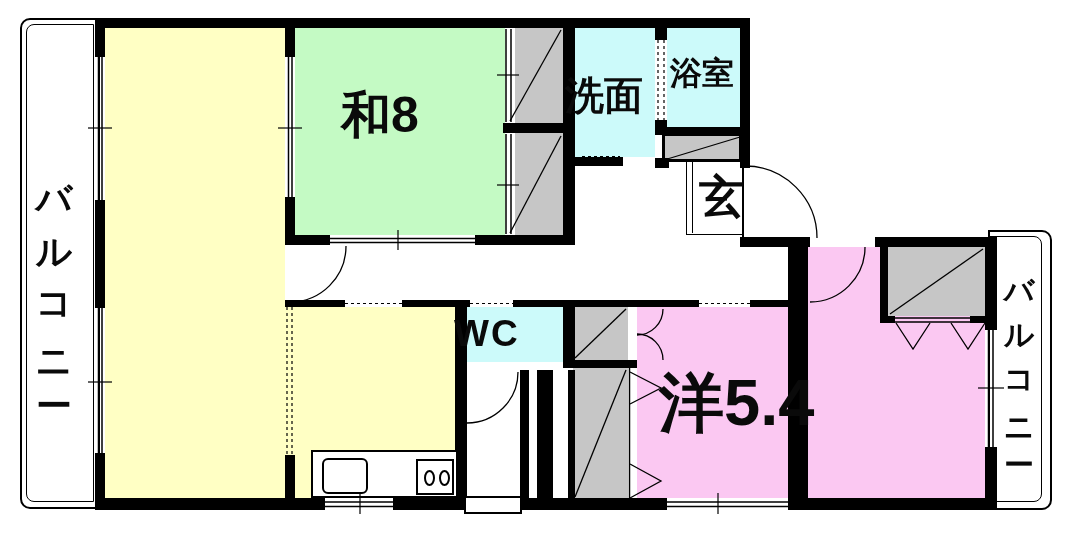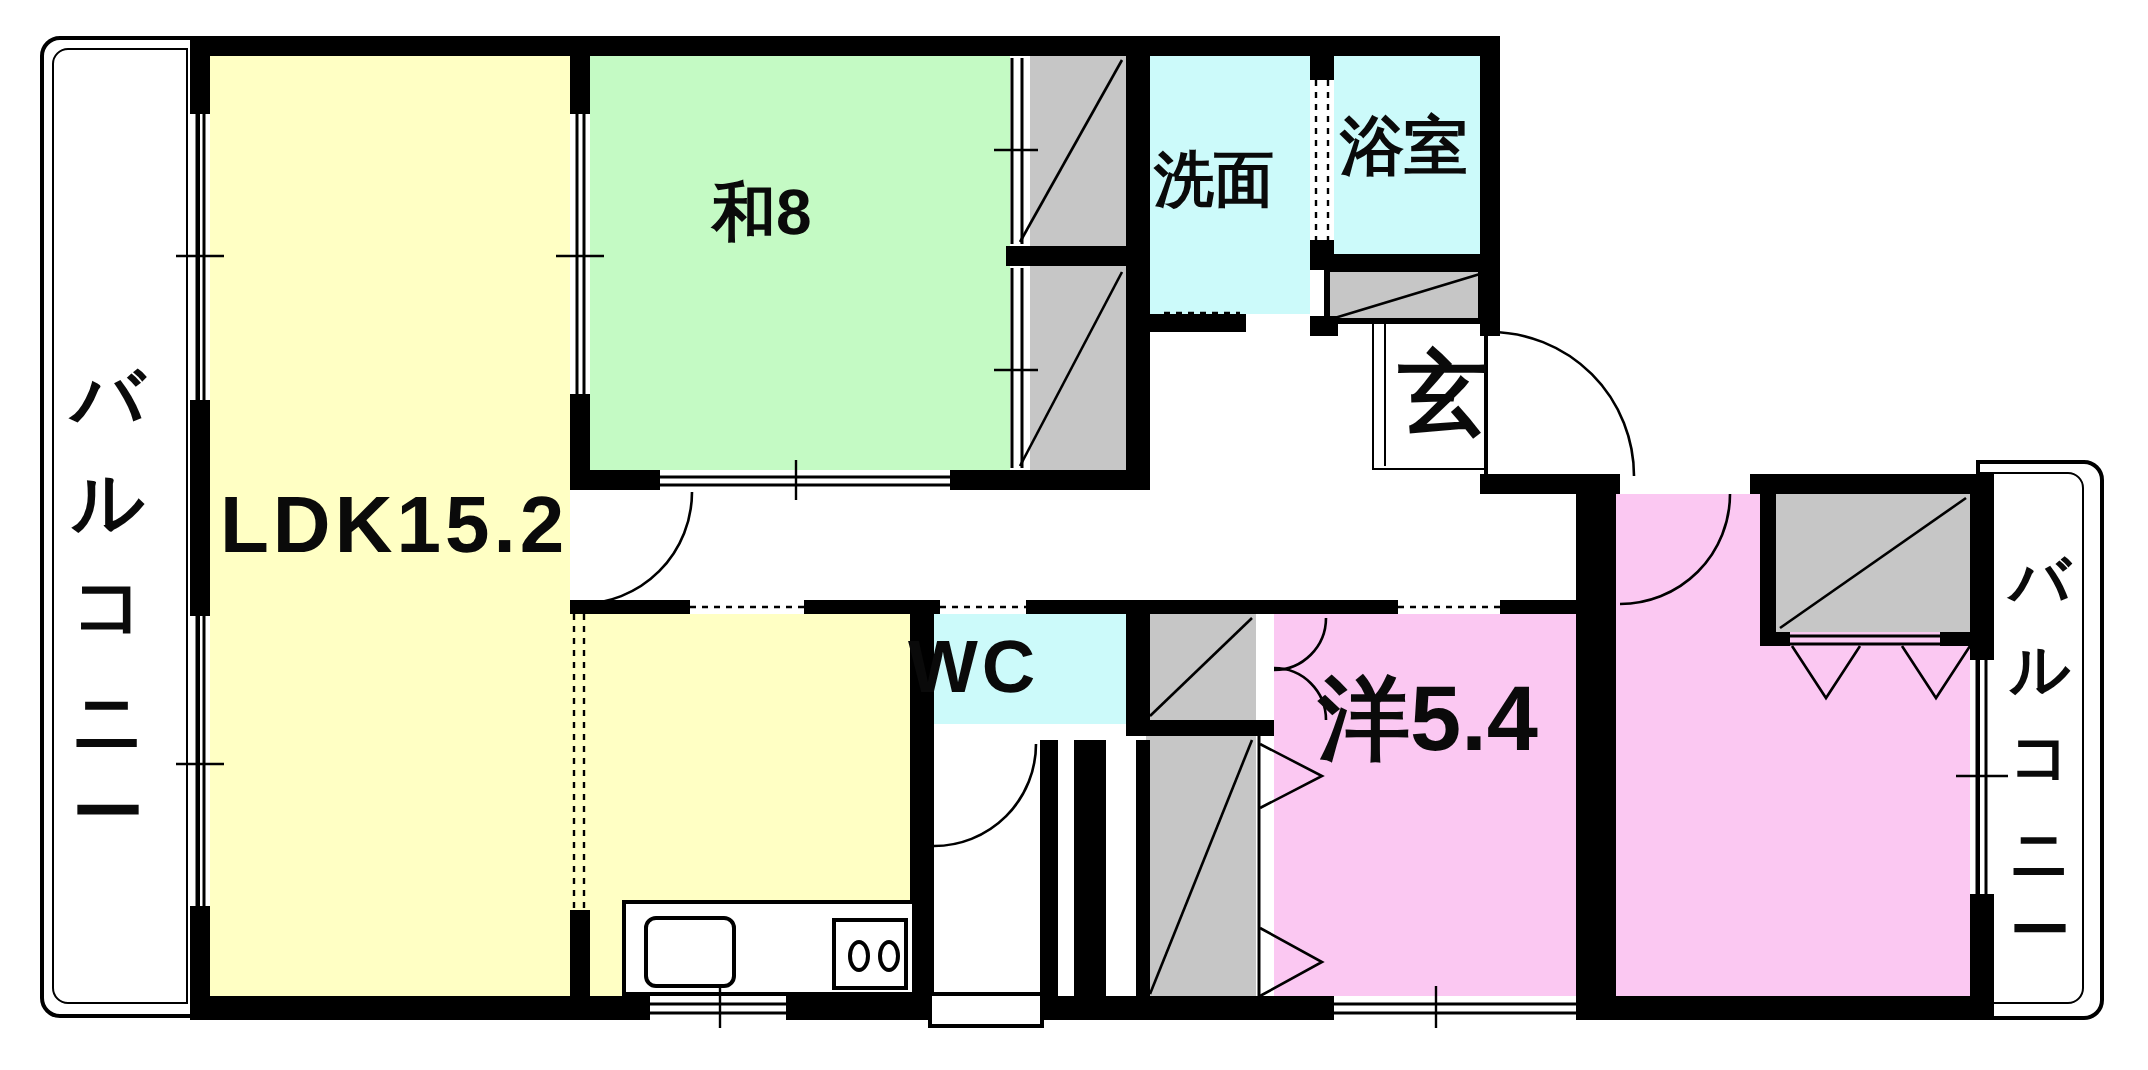--- a/index.html
+++ b/index.html
@@ -149,22 +149,21 @@
       <path d="M345,303.5 H402"></path>
       <path d="M470,303.5 H513"></path>
       <path d="M699,303.5 H750"></path>
       <path d="M287,307 V455 M292,307 V455"></path>
       <path d="M582,156.5 H620"></path>
       <path d="M658,40 V120 M664,40 V120"></path>
     </g>
   </svg>
 
   <div class="label vtext" style="left:36px;top:158px;font-size:36px;letter-spacing:16px">バルコニー</div>
-  <div class="label" style="left:110px;top:243px;font-size:40px;letter-spacing:2px">LDK15.2</div>
-  <div class="label" style="left:356px;top:90px;font-size:32px">和8</div>
-  <div class="label" style="left:577px;top:76px;font-size:30px">洗面</div>
+  <div class="label" style="left:341px;top:90px;font-size:50px">和8</div>
+  <div class="label" style="left:565px;top:76px;font-size:39px">洗面</div>
   <div class="label" style="left:670px;top:57px;font-size:32px">浴室</div>
   <div class="label" style="left:699px;top:174px;font-size:45px">玄</div>
   <div class="label" style="left:454px;top:315px;font-size:37px;letter-spacing:2px">WC</div>
-  <div class="label" style="left:659px;top:336px;font-size:46px">洋5.4</div>
+  <div class="label" style="left:659px;top:370px;font-size:65px">洋5.4</div>
   <div class="label vtext" style="left:1004px;top:256px;font-size:30px;letter-spacing:14px">バルコニー</div>
 
 </div>
 
 </body></html>

